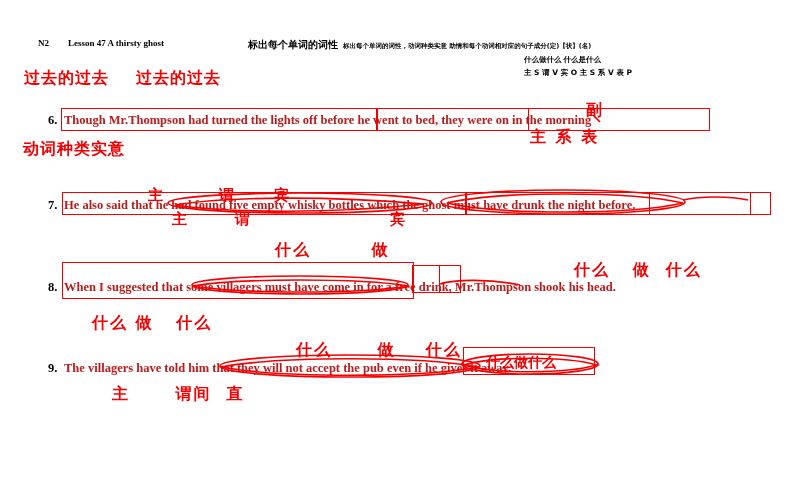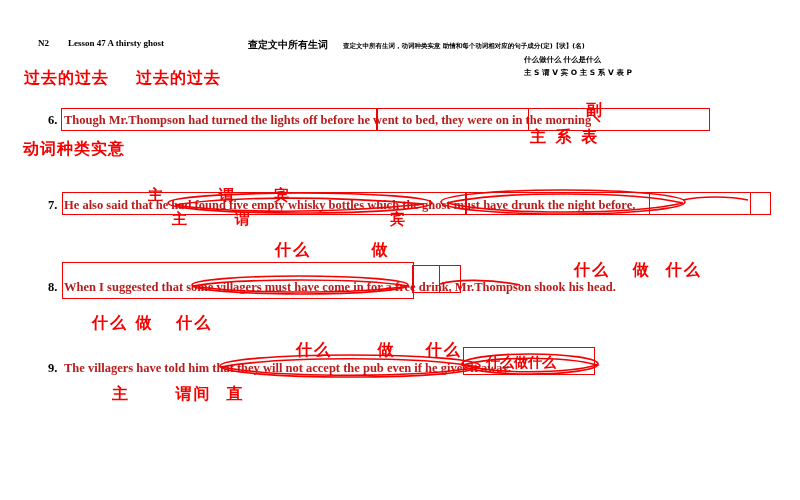--- a/index.html
+++ b/index.html
@@ -100,22 +100,22 @@
     pointer-events: none;
   }
 </style>
 </head>
 <body>
 
 <div id="page">
 
   <div class="abs hdr-code">N2</div>
   <div class="abs hdr-title">Lesson 47 A thirsty ghost</div>
-  <div class="abs hdr-cn-main">查定文中所有生词</div>
-  <div class="abs hdr-cn-sub">查定文中所有生词，动词种类实意 助情和每个动词相对应的句子成分(定)【状】(名)</div>
+  <div class="abs hdr-cn-main">标出每个单词的词性</div>
+  <div class="abs hdr-cn-sub">标出每个单词的词性，动词种类实意 助情和每个动词相对应的句子成分(定)【状】(名)</div>
   <div class="abs hdr-right-1">什么做什么      什么是什么</div>
   <div class="abs hdr-right-2">主 S 谓 V 宾 O     主 S 系 V 表 P</div>
 
   <div class="abs ann" style="left:24px; top:68px; font-size:16px; letter-spacing:1px;">过去的过去</div>
   <div class="abs ann" style="left:136px; top:68px; font-size:16px; letter-spacing:1px;">过去的过去</div>
 
   <div class="abs ann" style="left:23px; top:139px; font-size:16px; letter-spacing:1px;">动词种类实意</div>
 
   <div class="abs ann" style="left:586px; top:100px; font-size:16px;">副</div>
   <div class="abs ann" style="left:530px; top:127px; font-size:16px; letter-spacing:2px;">主 系 表</div>

